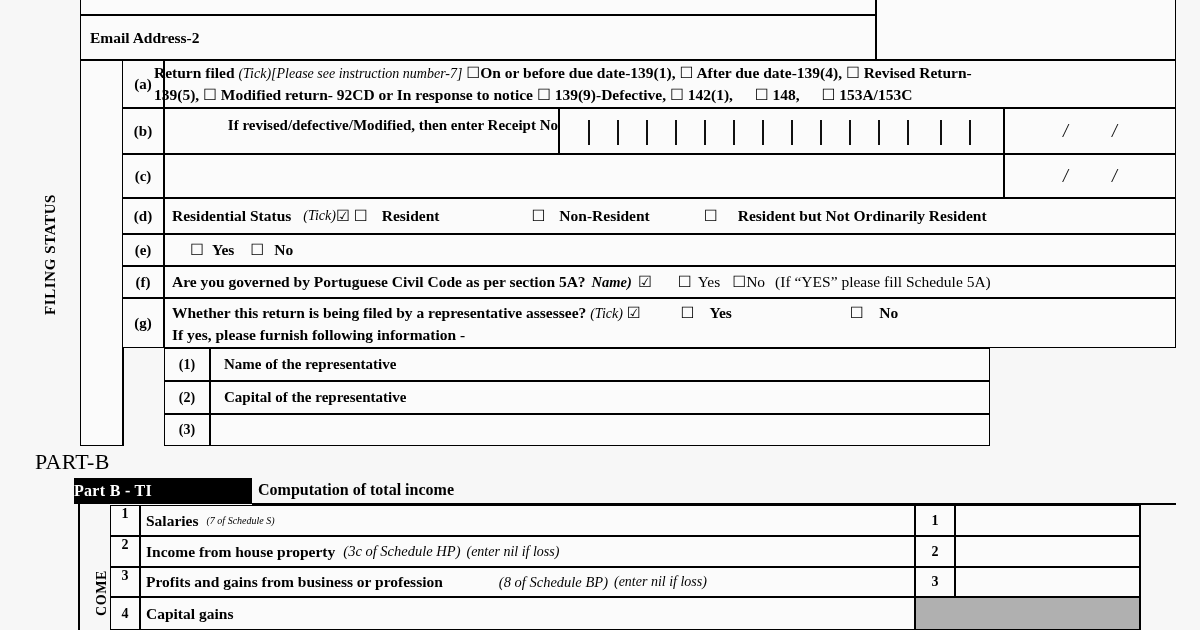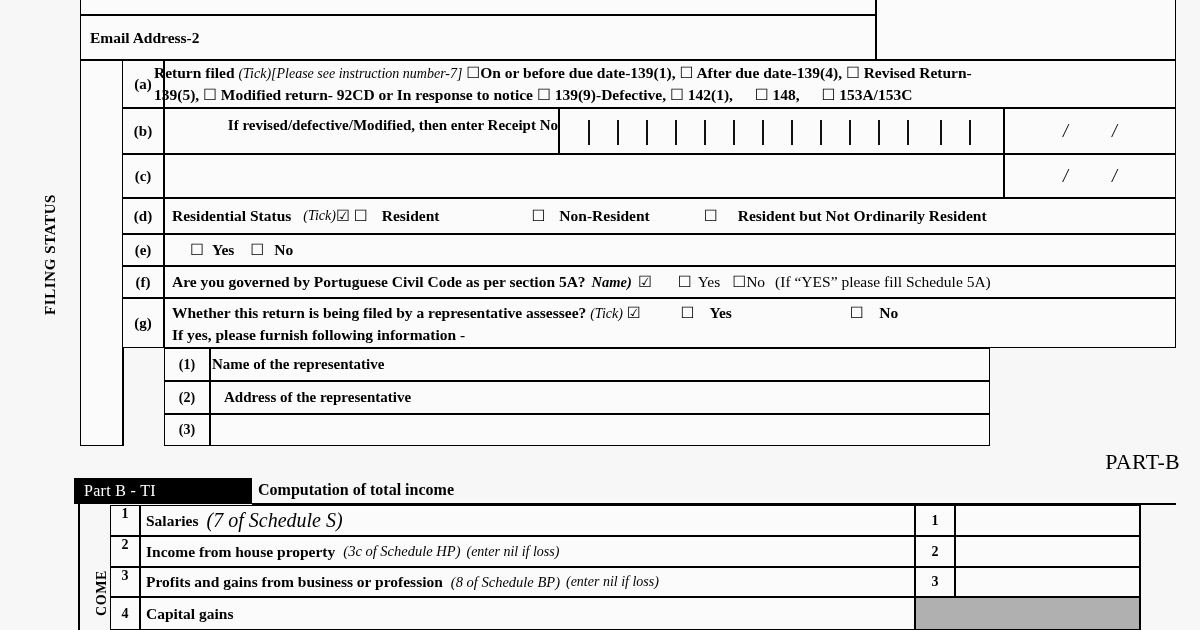--- a/index.html
+++ b/index.html
@@ -52,24 +52,24 @@
   .cb-empty::before { content: "\2610"; }
 
   .slash { display: flex; align-items: center; justify-content: center; gap: 44px;
            font-size: 18px; font-style: italic; }
 
   
   .ticks { position: relative; }
   .tick { position: absolute; top: 24%; width: 1.8px; height: 58%; background: #111; }
 
   
-  .partb-title { font-size: 22px; text-align: right; letter-spacing: .3px; }
+  .partb-title { font-size: 22px; text-align: left; letter-spacing: .3px; padding-left: 35px; }
   .blackbar {
-    background: #000; color: #fff; font-weight: normal; font-size: 16px;
-    display: flex; align-items: center; padding-left: 10px; letter-spacing: .3px;
+    background: #000; color: #fff; font-weight: bold; font-size: 16px;
+    display: flex; align-items: center; letter-spacing: .3px;
   }
   .row-num {
     display: flex; align-items: flex-start; justify-content: center;
     font-weight: bold; font-size: 14px; padding-top: 1px;
   }
   .row-num.mid { align-items: center; padding-top: 0; }
   .gray { background: #b0b0b0; }
   .white { background: #fbfbfb; }
 </style>
 </head>
@@ -236,26 +236,26 @@
       <span class="cb cb-empty"></span>
       <span style="display:inline-block;width:8px;"></span>
       <span>No</span>
     </div>
     <div>If yes, please furnish following information -</div>
   </div>
 
   <div class="abs bx" style="left:164px; top:348px; width:46px; height:33px;"></div>
   <div class="abs cell-letter" style="left:164px; top:348px; width:46px; height:33px; font-size:14px;">(1)</div>
   <div class="abs bx" style="left:210px; top:348px; width:780px; height:33px;"></div>
-  <div class="abs cell-txt" style="left:204px; top:348px; width:770px; height:33px; font-size:15px;">Name of the representative</div>
+  <div class="abs cell-txt" style="left:216px; top:348px; width:770px; height:33px; font-size:15px;">Name of the representative</div>
 
   <div class="abs bx" style="left:164px; top:381px; width:46px; height:33px;"></div>
   <div class="abs cell-letter" style="left:164px; top:381px; width:46px; height:33px; font-size:14px;">(2)</div>
   <div class="abs bx" style="left:210px; top:381px; width:780px; height:33px;"></div>
-  <div class="abs cell-txt" style="left:216px; top:381px; width:770px; height:33px; font-size:15px;">Address of the representative</div>
+  <div class="abs cell-txt" style="left:216px; top:381px; width:770px; height:33px; font-size:15px;">Capital of the representative</div>
 
   <div class="abs bx" style="left:164px; top:414px; width:46px; height:32px;"></div>
   <div class="abs cell-letter" style="left:164px; top:414px; width:46px; height:32px; font-size:14px;">(3)</div>
   <div class="abs bx" style="left:210px; top:414px; width:780px; height:32px;"></div>
 
   <div class="abs" style="left:122px; top:348px; width:1.8px; height:98px; background:#000;"></div>
 
   <div class="abs partb-title" style="left:0px; top:449px; width:1180px;">PART-B</div>
 
   <div class="abs blackbar" style="left:74px; top:478px; width:178px; height:26px;">Part B - TI</div>
@@ -264,21 +264,21 @@
 
   <div class="abs" style="left:78px; top:504px; width:1.8px; height:126px; background:#000;"></div>
   <div class="vlabel" style="left:54px; top:585px; width:96px; text-align:center; font-size:14px;">COME</div>
 
   <div class="abs bx" style="left:110px; top:505px; width:30px; height:31px;"></div>
   <div class="abs row-num" style="left:110px; top:505px; width:30px; height:31px;">1</div>
   <div class="abs bx" style="left:140px; top:505px; width:775px; height:31px;"></div>
   <div class="abs" style="left:146px; top:505px; width:765px; height:31px; display:flex; align-items:center; font-size:15.5px; font-weight:bold; white-space:nowrap;">
     <span>Salaries</span>
     <span style="display:inline-block;width:8px;"></span>
-    <span class="it-lt" style="font-size:20px;">(7 of Schedule S)</span>
+    <span class="it-lt" style="font-size:10px;">(7 of Schedule S)</span>
     <span style="display:inline-block;width:6px;"></span>
     <span class="it-lt" style="font-size:14px;"></span>
   </div>
   <div class="abs bx" style="left:915px; top:505px; width:40px; height:31px;"></div>
   <div class="abs row-num mid" style="left:915px; top:505px; width:40px; height:31px;">1</div>
   <div class="abs bx white" style="left:955px; top:505px; width:186px; height:31px;"></div>
   <div class="abs" style="left:961px; top:505px; width:176px; height:31px; display:flex; align-items:center; font-size:15px;"></div>
 
   <div class="abs bx" style="left:110px; top:536px; width:30px; height:31px;"></div>
   <div class="abs row-num" style="left:110px; top:536px; width:30px; height:31px;">2</div>
@@ -294,21 +294,21 @@
   <div class="abs row-num mid" style="left:915px; top:536px; width:40px; height:31px;">2</div>
   <div class="abs bx white" style="left:955px; top:536px; width:186px; height:31px;"></div>
   <div class="abs" style="left:961px; top:536px; width:176px; height:31px; display:flex; align-items:center; font-size:15px;"></div>
 
   <div class="abs bx" style="left:110px; top:567px; width:30px; height:30px;"></div>
   <div class="abs row-num" style="left:110px; top:567px; width:30px; height:30px;">3</div>
   <div class="abs bx" style="left:140px; top:567px; width:775px; height:30px;"></div>
   <div class="abs" style="left:146px; top:567px; width:765px; height:30px; display:flex; align-items:center; font-size:15.5px; font-weight:bold; white-space:nowrap;">
     <span>Profits and gains from business or profession</span>
     <span style="display:inline-block;width:8px;"></span>
-    <span class="it-lt" style="font-size:14.5px;">(8 of Schedule BP)</span>
+    <span class="it-lt" style="font-size:14.5px;margin-left:48px;">(8 of Schedule BP)</span>
     <span style="display:inline-block;width:6px;"></span>
     <span class="it-lt" style="font-size:14px;">(enter nil if loss)</span>
   </div>
   <div class="abs bx" style="left:915px; top:567px; width:40px; height:30px;"></div>
   <div class="abs row-num mid" style="left:915px; top:567px; width:40px; height:30px;">3</div>
   <div class="abs bx white" style="left:955px; top:567px; width:186px; height:30px;"></div>
   <div class="abs" style="left:961px; top:567px; width:176px; height:30px; display:flex; align-items:center; font-size:15px;"></div>
 
   <div class="abs bx" style="left:110px; top:597px; width:30px; height:33px;"></div>
   <div class="abs row-num mid" style="left:110px; top:597px; width:30px; height:33px;">4</div>

